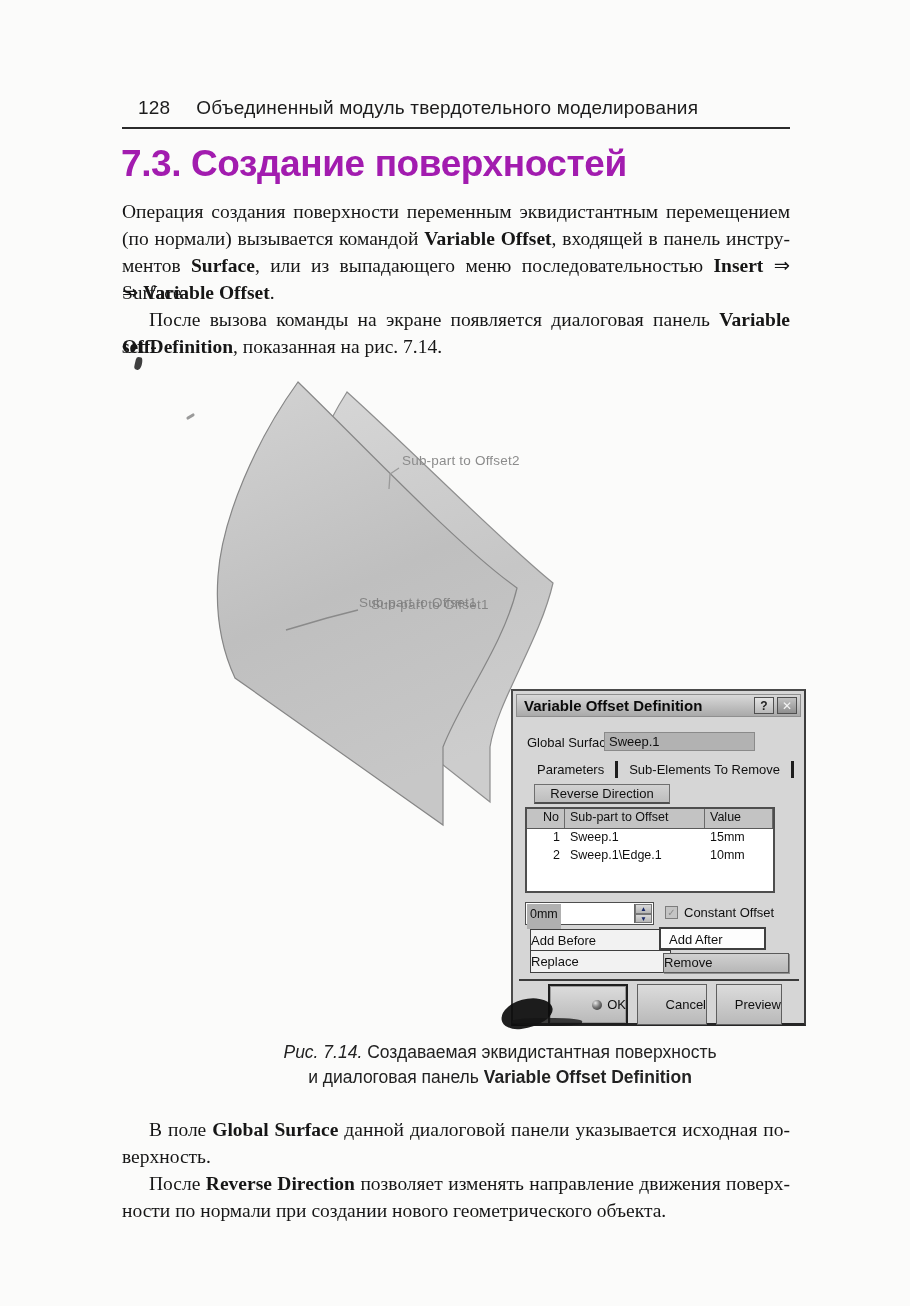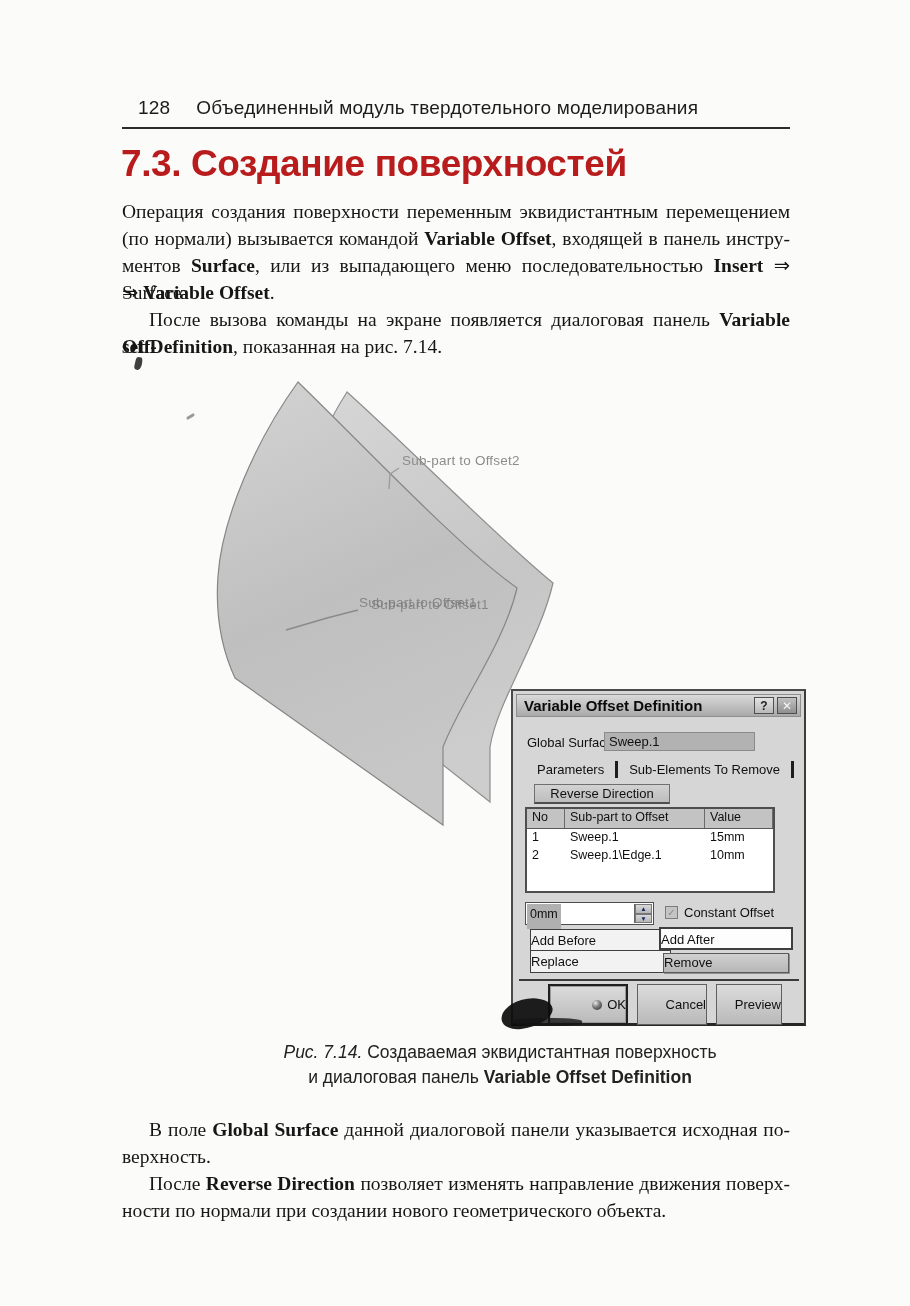--- a/index.html
+++ b/index.html
@@ -4,21 +4,21 @@
 <style>
   html,body{margin:0;padding:0;}
   body{width:910px;height:1306px;position:relative;background:#fbfbfa;overflow:hidden;
        font-family:"Liberation Sans","DejaVu Sans",sans-serif;color:#141414;}
   .abs{position:absolute;}
   
   .runhead{left:138px;top:97px;width:660px;font-size:19px;color:#1c1c1c;letter-spacing:.2px;}
   .runhead .num{margin-right:26px;}
   .rule{left:122px;top:127px;width:668px;height:2px;background:#2b2b2b;}
   
-  .h1{left:121px;top:143px;width:700px;font-size:37px;font-weight:700;letter-spacing:-.4px;color:#b91c1c;}
+  .h1{left:121px;top:143px;width:700px;font-size:37px;font-weight:700;letter-spacing:-.4px;color:#a21caf;}
   
   .bodytext{left:122px;width:668px;font-family:Liberation Serif, serif;
             font-size:19.5px;line-height:27px;color:#161616;}
   .bodytext .line{display:block;height:27px;white-space:normal;}
   .bodytext .line.j{text-align:justify;text-align-last:justify;}
   .para.ind .line:first-child{text-indent:27px;}
   .b{font-weight:700;}
   .i{font-style:italic;}
   
   svg.fig{left:140px;top:362px;width:520px;height:510px;}
@@ -42,32 +42,32 @@
           padding:1px 4px;box-sizing:border-box;}
   .tabs{left:24px;top:69px;height:18px;display:flex;align-items:center;gap:11px;}
   .tabbar{width:3px;height:17px;background:#1d1d1d;}
   .revbtn{left:21px;top:93px;width:136px;height:20px;background:linear-gradient(180deg,#d2d2d2,#bdbdbd);
           border:1px solid #6f6f6f;border-bottom:2px solid #4e4e4e;text-align:center;line-height:18px;box-sizing:border-box;}
   .vtable{left:12px;top:116px;width:250px;height:86px;background:#fff;border:2px solid #4e4e4e;box-sizing:border-box;}
   .trow{display:flex;height:18px;line-height:17px;}
   .trow.thead{background:#c3c3c3;border-bottom:1px solid #5a5a5a;height:19px;}
   .trow.thead .tcell{border-right:1px solid #6a6a6a;}
   .tcell{padding:0 5px;box-sizing:border-box;overflow:hidden;white-space:nowrap;font-size:12.5px;}
-  .c0{width:38px;}.c1{width:140px;}.c2{flex:1;}
+  .c0{width:38px;text-align:right;}.c1{width:140px;}.c2{flex:1;}
   .spinfield{left:12px;top:211px;width:129px;height:23px;background:#fff;border:1px solid #4e4e4e;box-sizing:border-box;}
   .spinsel{position:absolute;left:1px;top:1px;height:19px;background:#b0b0b0;padding:3px 3px;font-size:12.5px;}
   .spinner{position:absolute;right:1px;top:1px;width:17px;bottom:1px;border-left:1px solid #666;}
   .spbtn{height:50%;background:linear-gradient(180deg,#d9d9d9,#b5b5b5);border:1px solid #777;
          box-sizing:border-box;font-size:6.5px;line-height:8px;text-align:center;color:#1a2a6a;}
   .chk{left:152px;top:215px;width:13px;height:13px;background:#c4c4c4;border:1px solid #7c7c7c;
        box-sizing:border-box;font-size:10px;line-height:11px;text-align:center;color:#8d8d8d;}
   .chklabel{left:171px;top:214px;}
   .gridbtn{height:23px;background:#f2f2f2;border:1px solid #3f3f3f;line-height:21px;box-sizing:border-box;}
   .gb-ab{left:17px;top:238px;width:141px;}
-  .gb-aa{left:146px;top:236px;width:134px;border-width:2px;background:#fdfdfd;}
+  .gb-aa{left:146px;top:236px;width:107px;border-width:2px;background:#fdfdfd;padding-left:8px;}
   .gb-rp{left:17px;top:259px;width:141px;}
   .gb-rm{left:150px;top:262px;width:126px;height:20px;background:linear-gradient(180deg,#d0d0d0,#b7b7b7);
          border:1px solid #5a5a5a;box-shadow:1px 1px 0 #8f8f8f;line-height:18px;}
   .hsep{left:6px;top:288px;width:280px;height:2px;background:#3a3a3a;}
   .botbtn{top:293px;height:41px;background:linear-gradient(180deg,#dcdcdc,#b9b9b9);border:1px solid #5f5f5f;
           display:flex;align-items:center;justify-content:flex-end;gap:5px;box-sizing:border-box;font-size:13px;}
   .okbtn{left:35px;width:80px;border:2px solid #1f1f1f;box-shadow:inset 0 0 0 1px #9a9a9a;}
   .cancelbtn{left:124px;width:70px;padding-left:25px;}
   .prevbtn{left:203px;width:66px;}
   .sphere{width:10px;height:10px;border-radius:50%;

